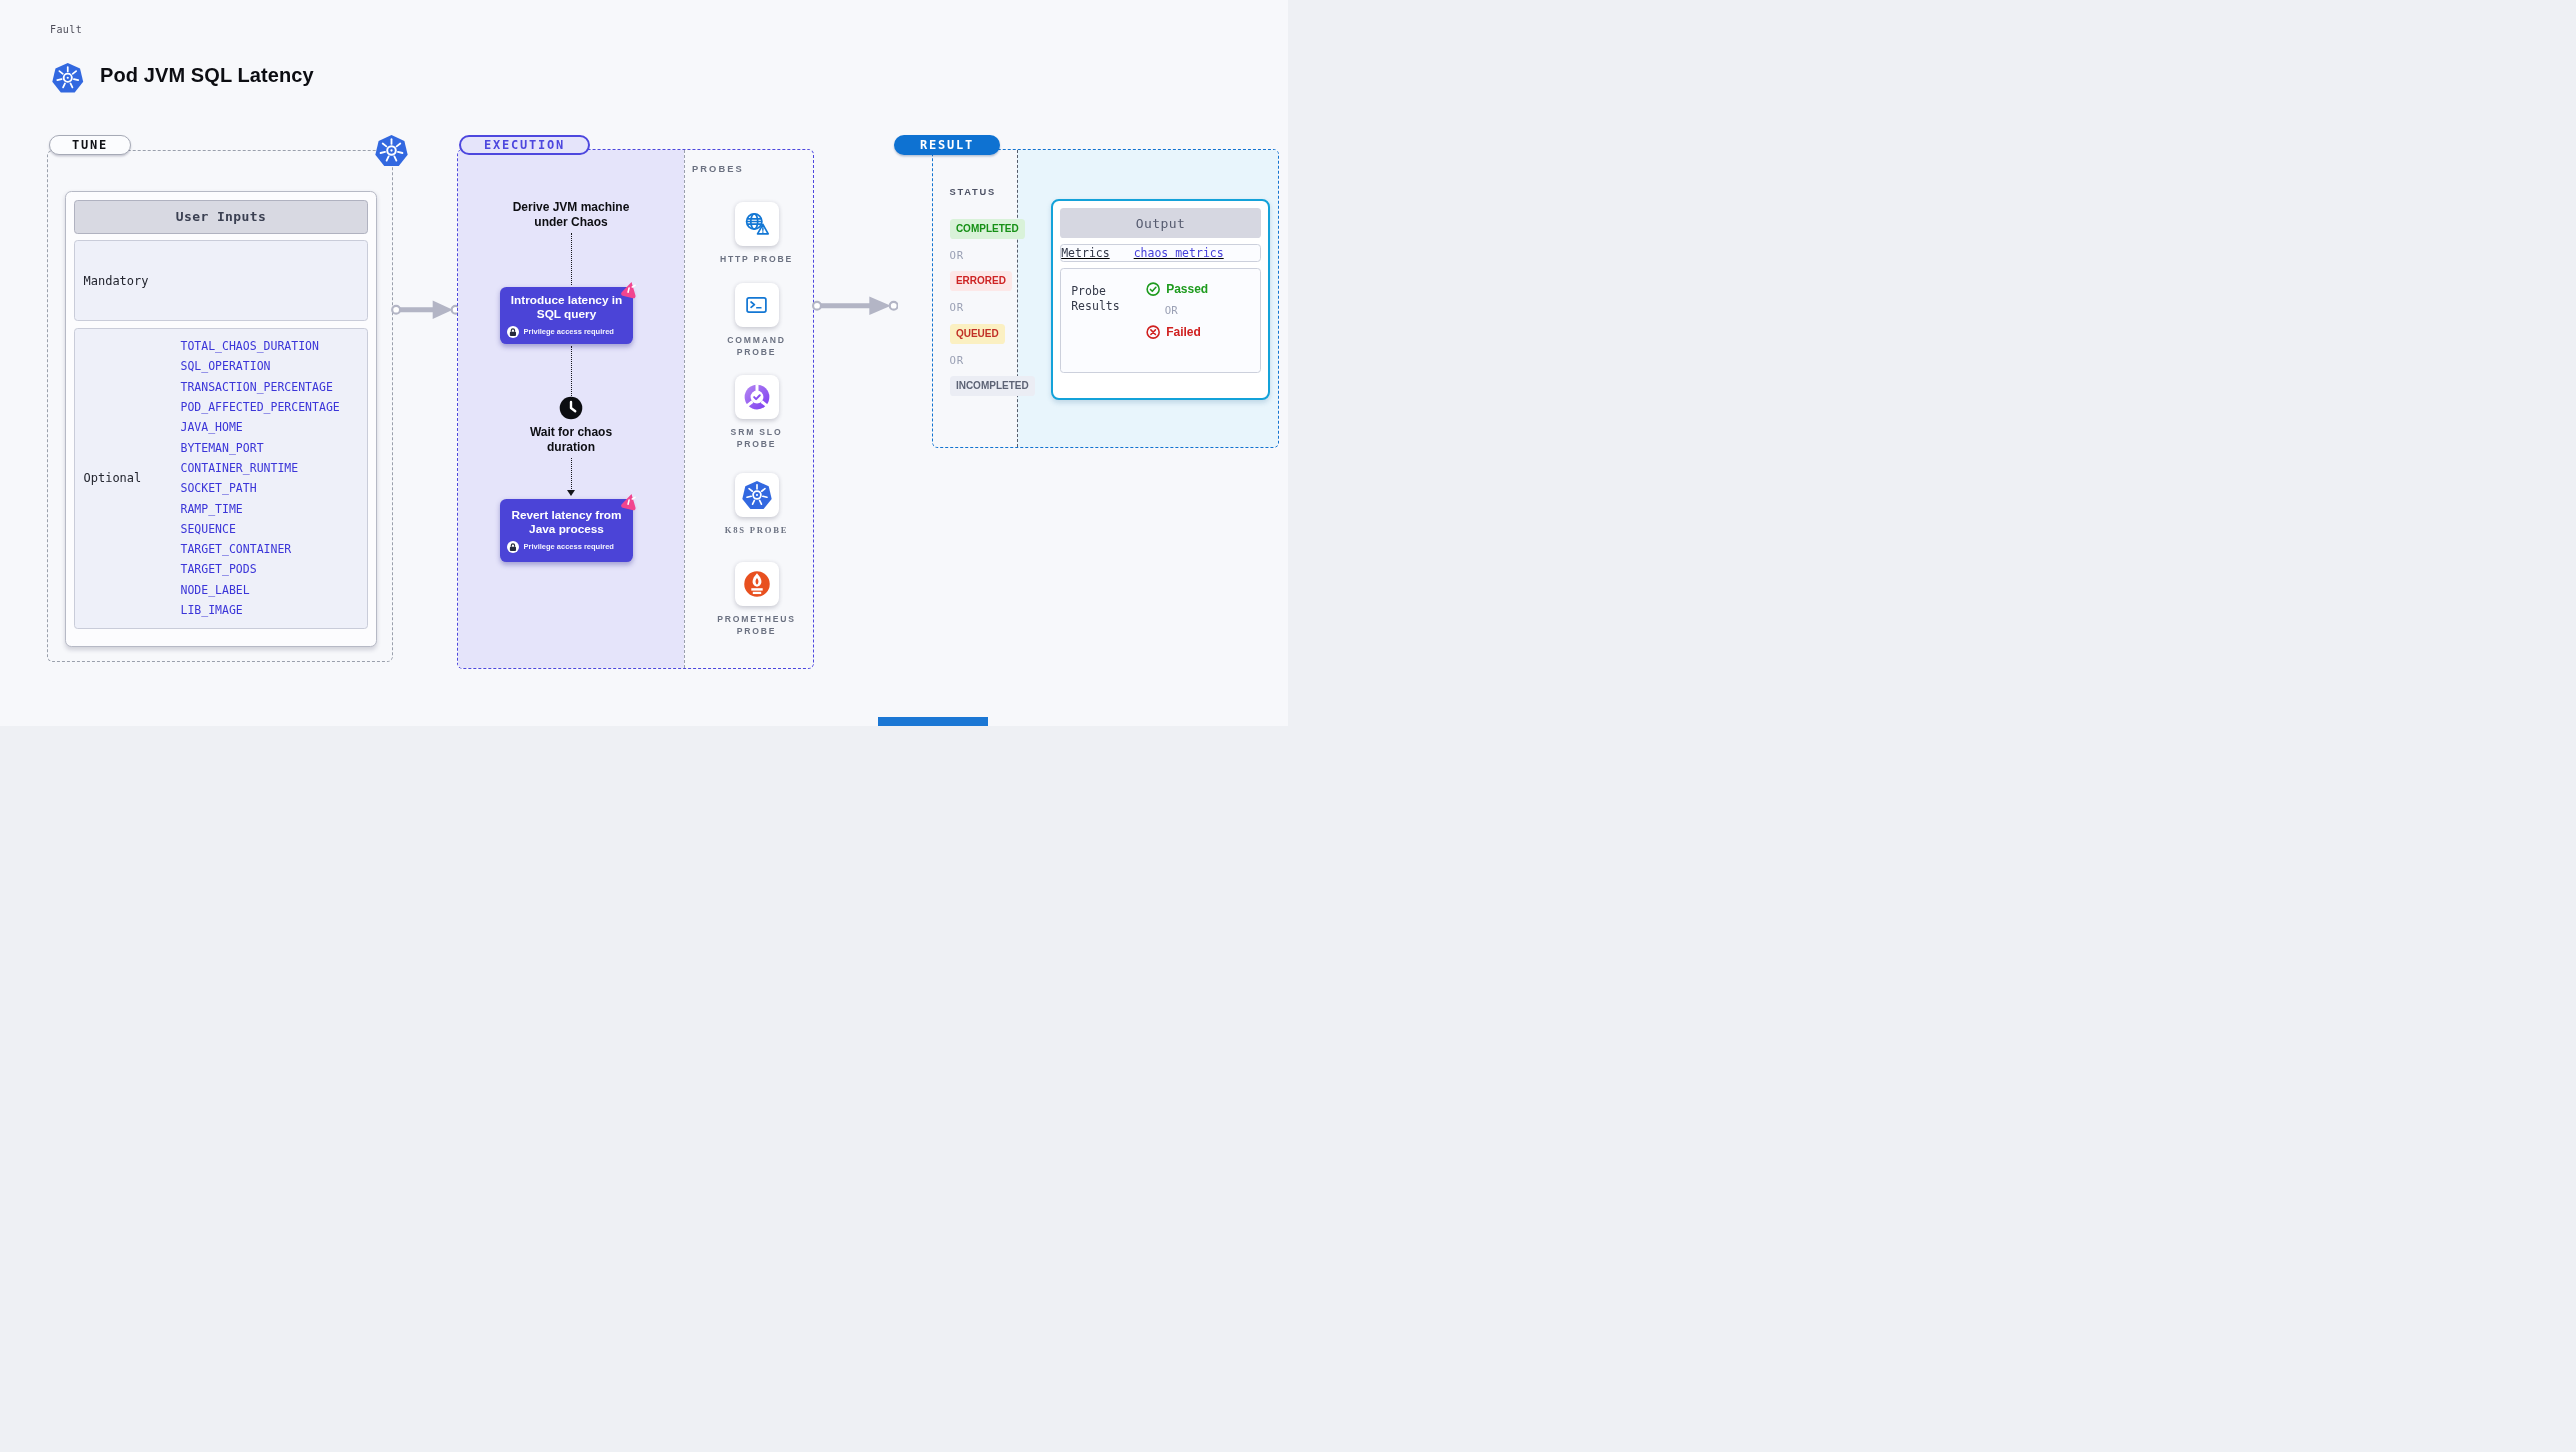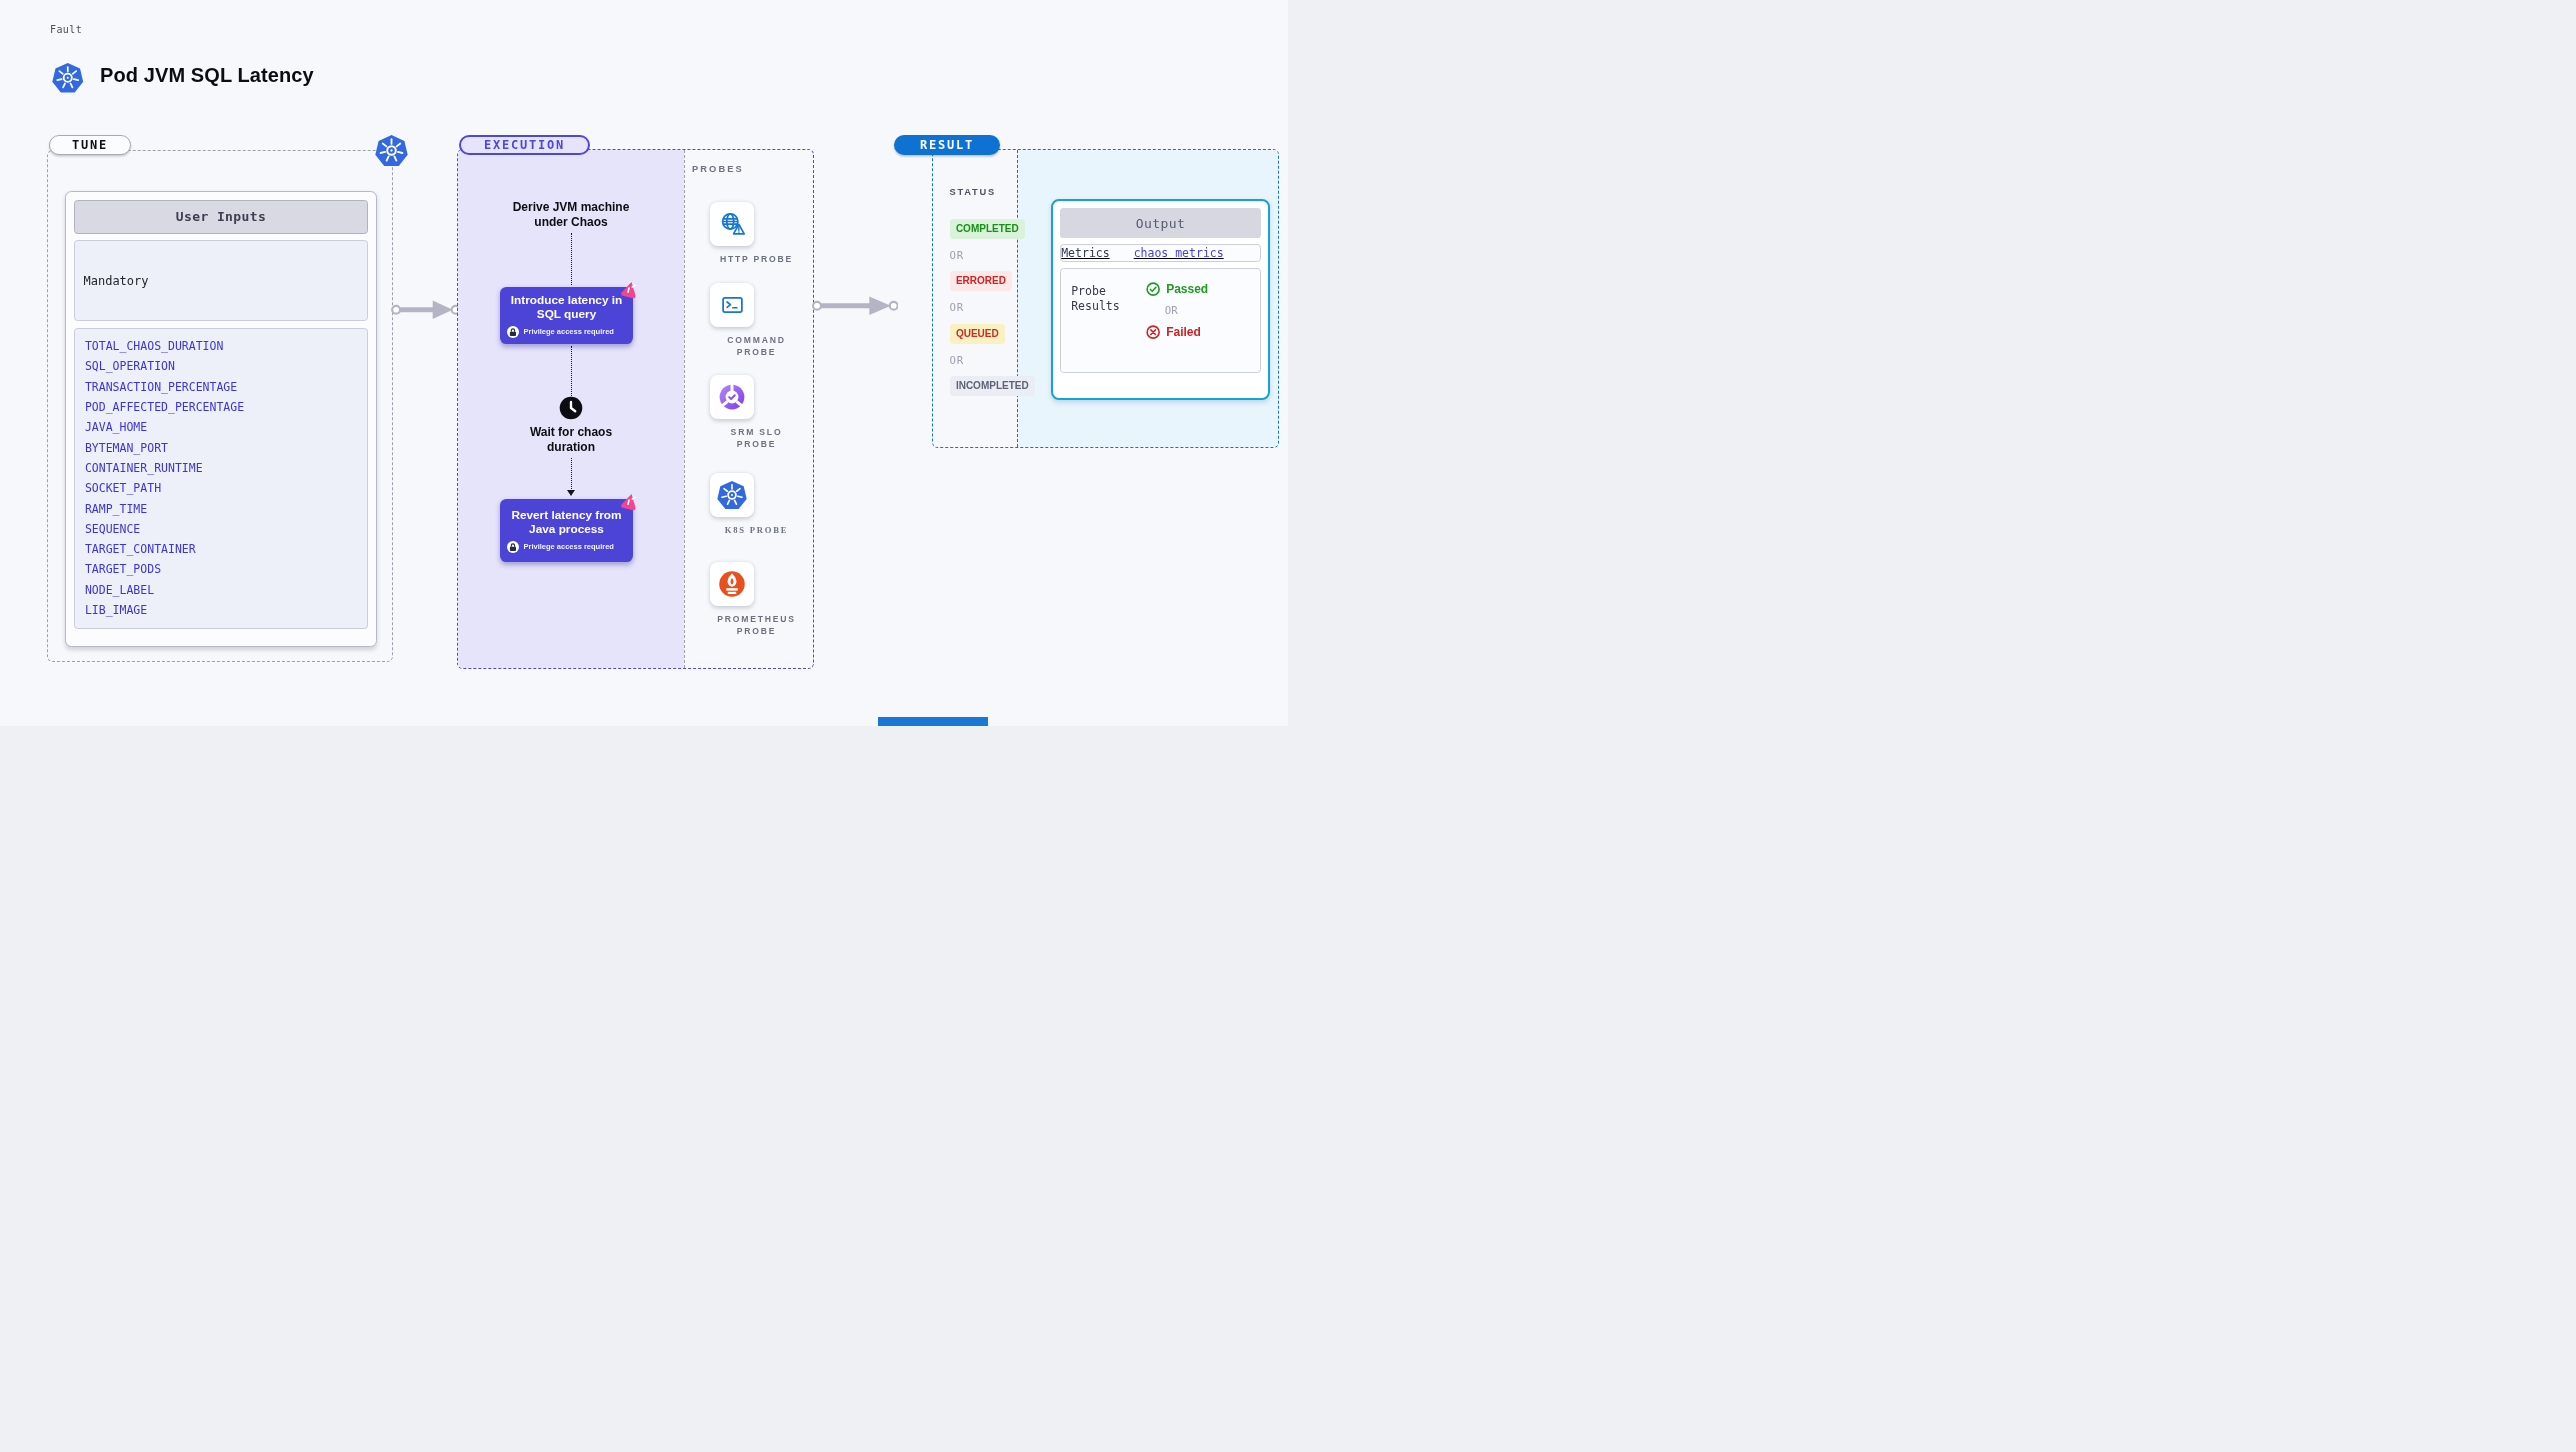--- a/index.html
+++ b/index.html
@@ -70,21 +70,21 @@
     color:#fff;box-sizing:border-box;padding:4.3px 7.2px;
   }
   .chaos-step .step-title{font-size:11.8px;font-weight:bold;text-align:center;line-height:14.3px;}
   .priv-row{display:flex;align-items:center;gap:4.3px;margin-top:4.3px;}
   .priv-circle{width:12px;height:12px;border-radius:50%;background:#fff;display:flex;align-items:center;justify-content:center;flex:none;}
   .priv-text{font-size:7.5px;font-weight:600;color:#f2f2fd;}
   .pink-badge{position:absolute;width:19.3px;height:19.3px;}
 
   
   .probes-heading{position:absolute;left:234px;top:14.3px;font-size:9.3px;font-weight:bold;letter-spacing:2.1px;color:#6b7181;}
-  .probe-item{position:absolute;left:252px;width:93px;display:flex;flex-direction:column;}
+  .probe-item{position:absolute;left:252px;width:93px;display:flex;flex-direction:column;align-items:center;}
   .probe-card{
     width:44px;height:44px;background:#fff;border-radius:7.9px;
     box-shadow:0 1.4px 4.3px rgba(40,40,70,.22);
     display:flex;align-items:center;justify-content:center;
   }
   .probe-label{
     margin-top:7.2px;font-size:8.6px;font-weight:bold;letter-spacing:1.8px;color:#6b7181;
     text-align:center;line-height:12px;white-space:pre-line;
   }
 
@@ -167,20 +167,21 @@
   </svg>
 
   <div class="abs ui-card">
     <div class="ui-header mono">User Inputs</div>
 
     <div class="ui-row ui-row-mandatory">
       <div class="ui-row-label mono">Mandatory</div>
     </div>
 
     <div class="ui-row ui-row-optional">
+      <div class="ui-row-label mono">Optional</div>
       <div class="ui-vals">
         <div class="val mono">TOTAL_CHAOS_DURATION</div>
         <div class="val mono">SQL_OPERATION</div>
         <div class="val mono">TRANSACTION_PERCENTAGE</div>
         <div class="val mono">POD_AFFECTED_PERCENTAGE</div>
         <div class="val mono">JAVA_HOME</div>
         <div class="val mono">BYTEMAN_PORT</div>
         <div class="val mono">CONTAINER_RUNTIME</div>
         <div class="val mono">SOCKET_PATH</div>
         <div class="val mono">RAMP_TIME</div>

